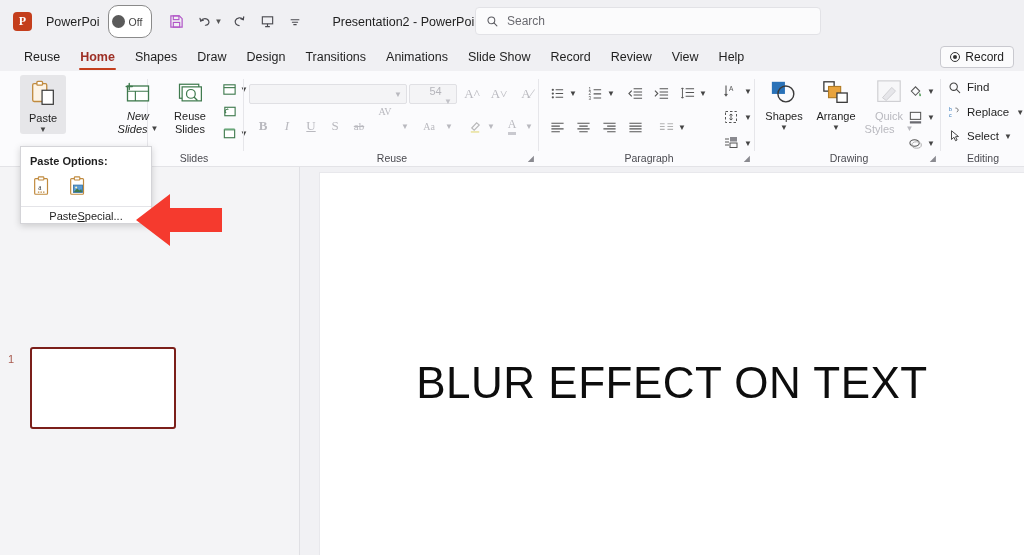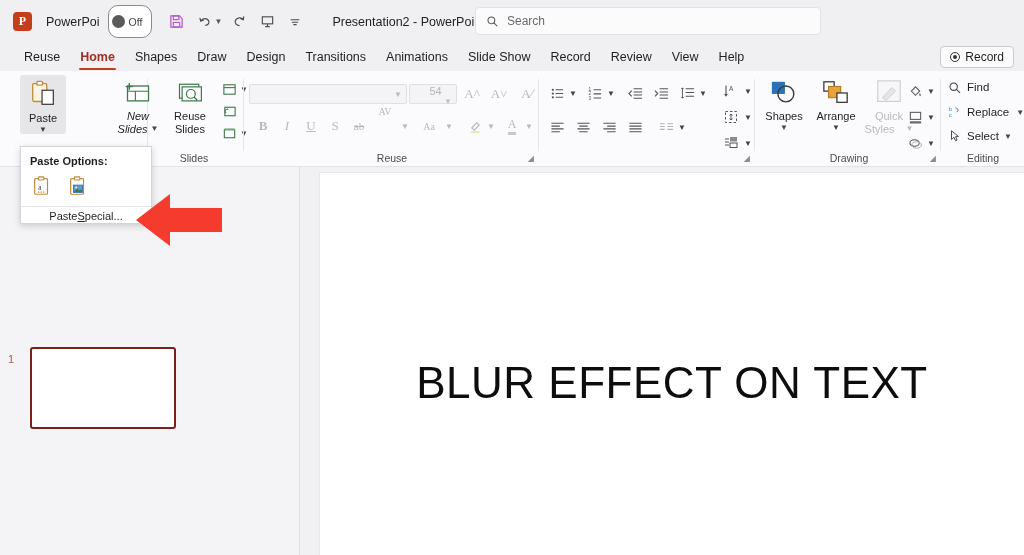--- a/index.html
+++ b/index.html
@@ -465,20 +465,21 @@
       <span class="caret" style="position:absolute; left:202px; top:42px;">▼</span>
       <div class="sm-btn" style="left:178px; top:62px;">
         <svg width="16" height="16" viewBox="0 0 16 16">
             <rect x="7" y="2" width="7" height="4.5" fill="#8a8a90"></rect>
             <rect x="7" y="8" width="7" height="4.5" fill="none" stroke="#555" stroke-width="1"></rect>
             <path d="M2 4h4 M2 7h4 M2 10h4" stroke="#555" stroke-width="1"></path>
           </svg>
       </div>
       <span class="caret" style="position:absolute; left:202px; top:68px;">▼</span>
 
+      <div class="group-label" style="left:0; width:214px;">Paragraph</div>
       <div class="dlg-launcher" style="right:6px;">◢</div>
       <div class="group-sep" style="left:212px;"></div>
     </div>
 
     <div class="group" style="left:756px; width:186px;">
       <div class="big-btn" style="left:4px; top:4px; width:48px;">
         <svg width="30" height="28" viewBox="0 0 32 30">
             <rect x="3" y="3" width="14" height="13" fill="#2a72b8"></rect>
             <circle cx="18" cy="16" r="8.5" fill="none" stroke="#3a3a3a" stroke-width="1.5"></circle>
           </svg>

